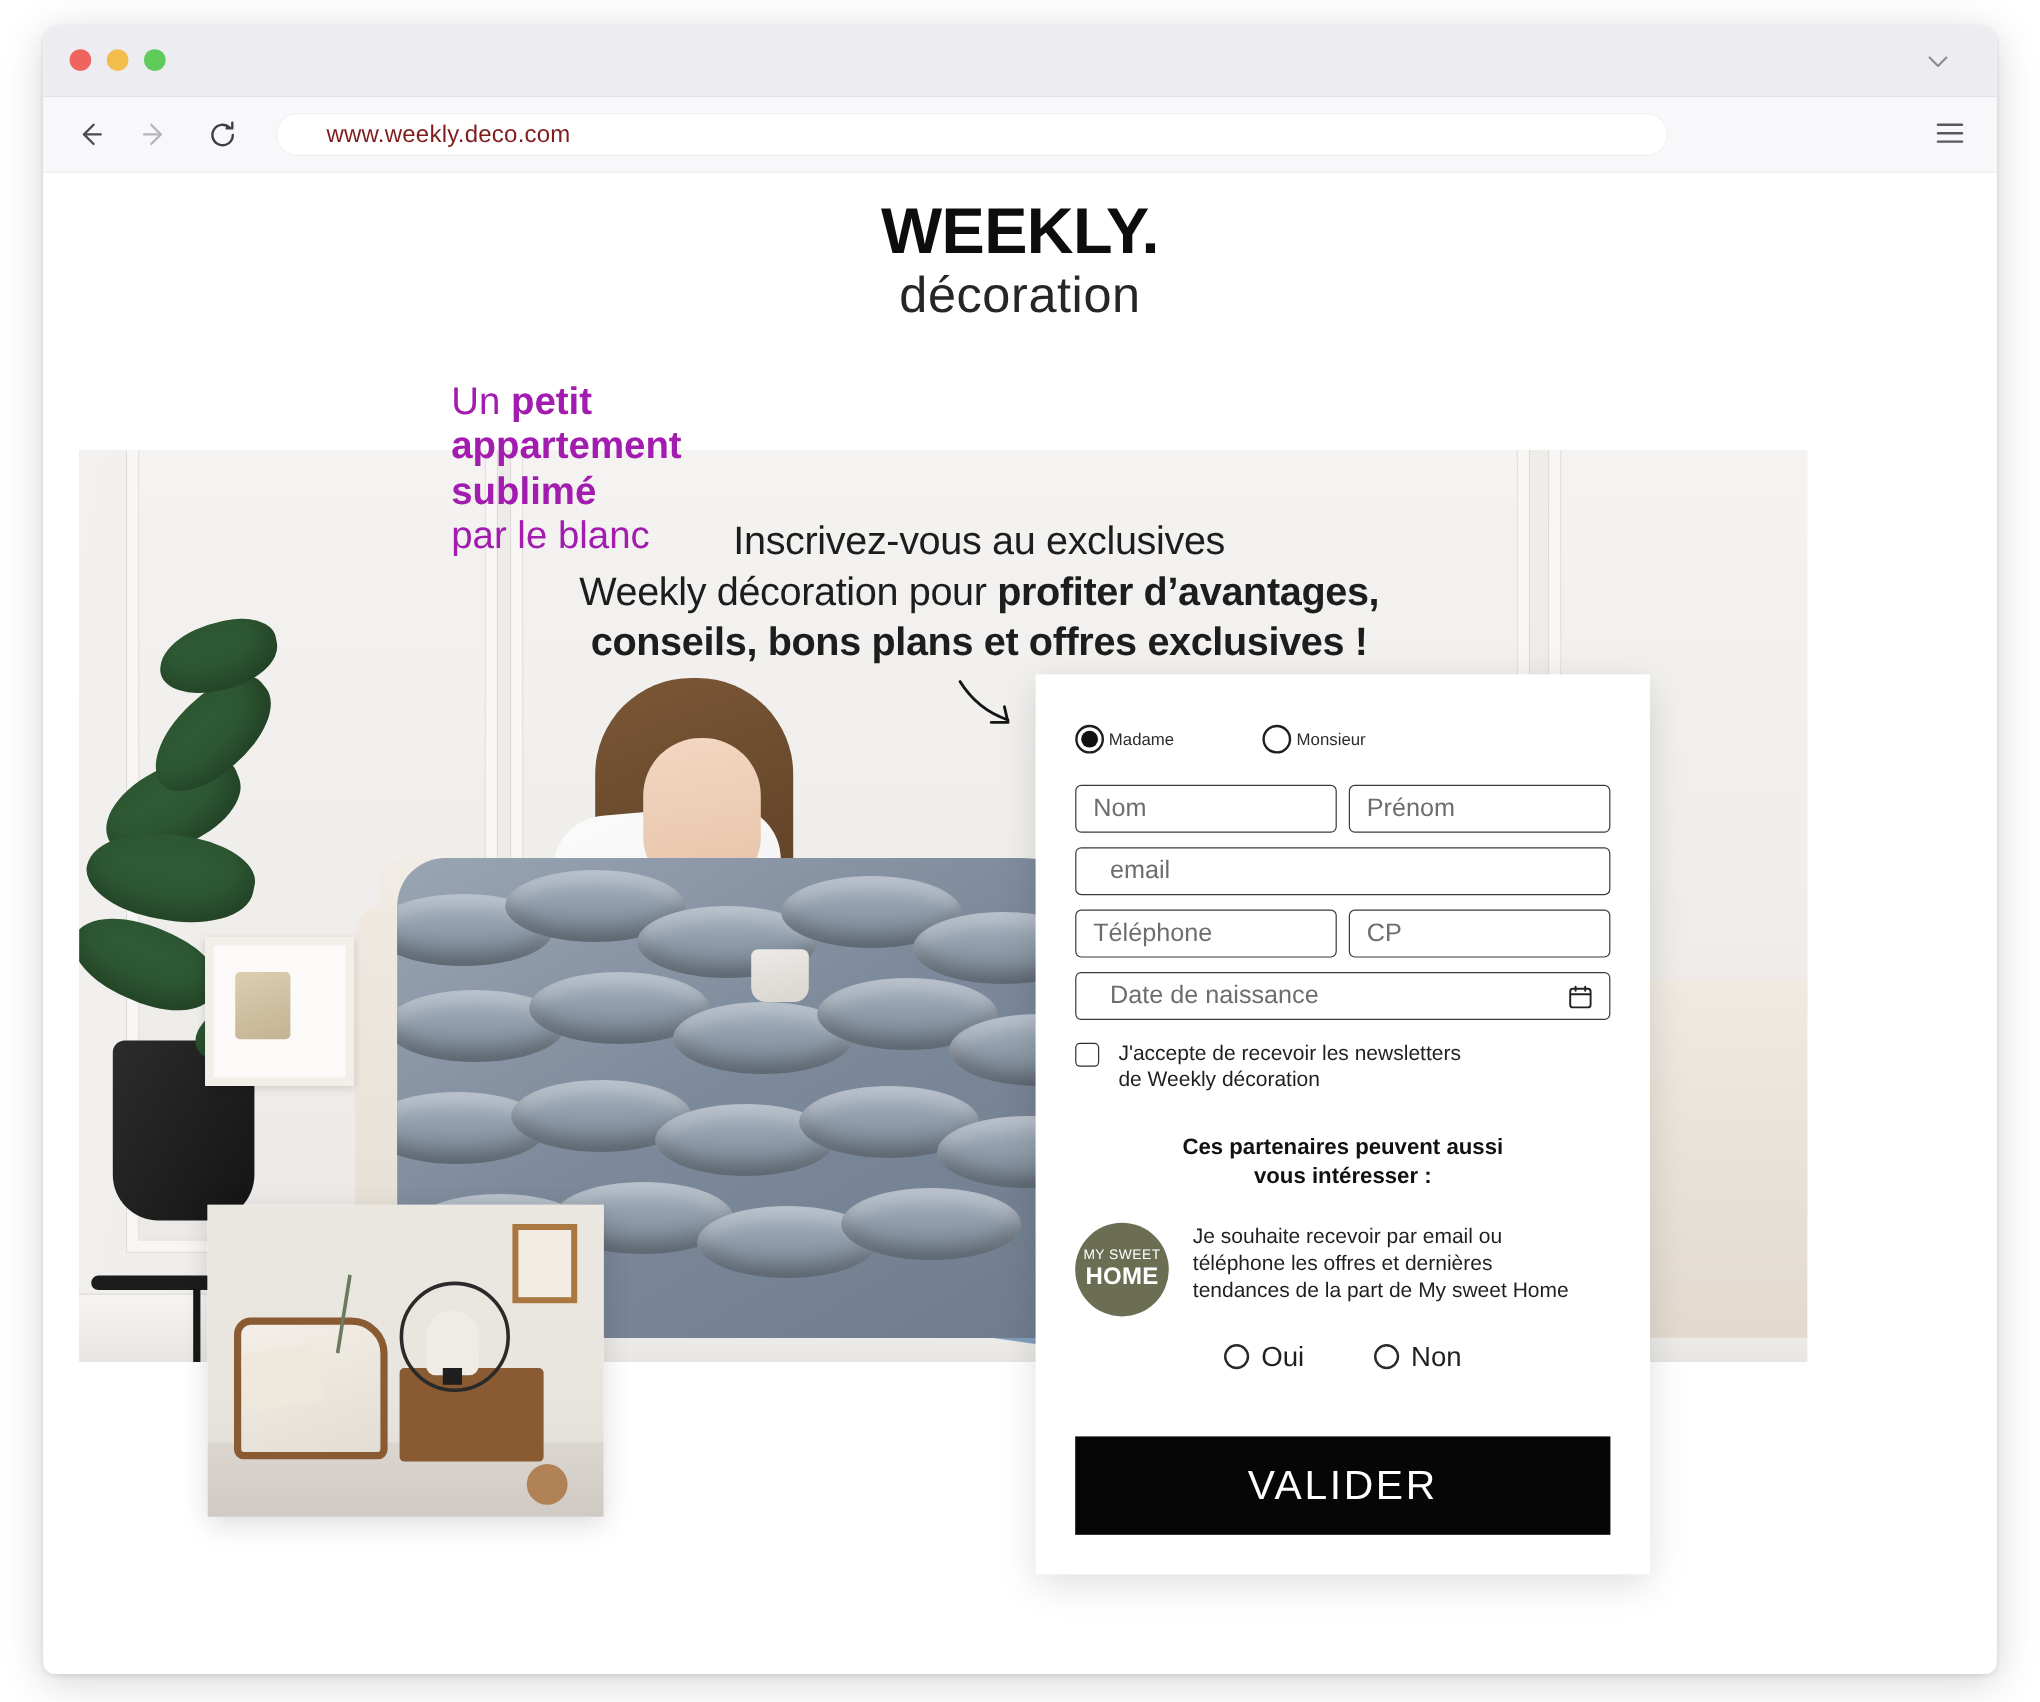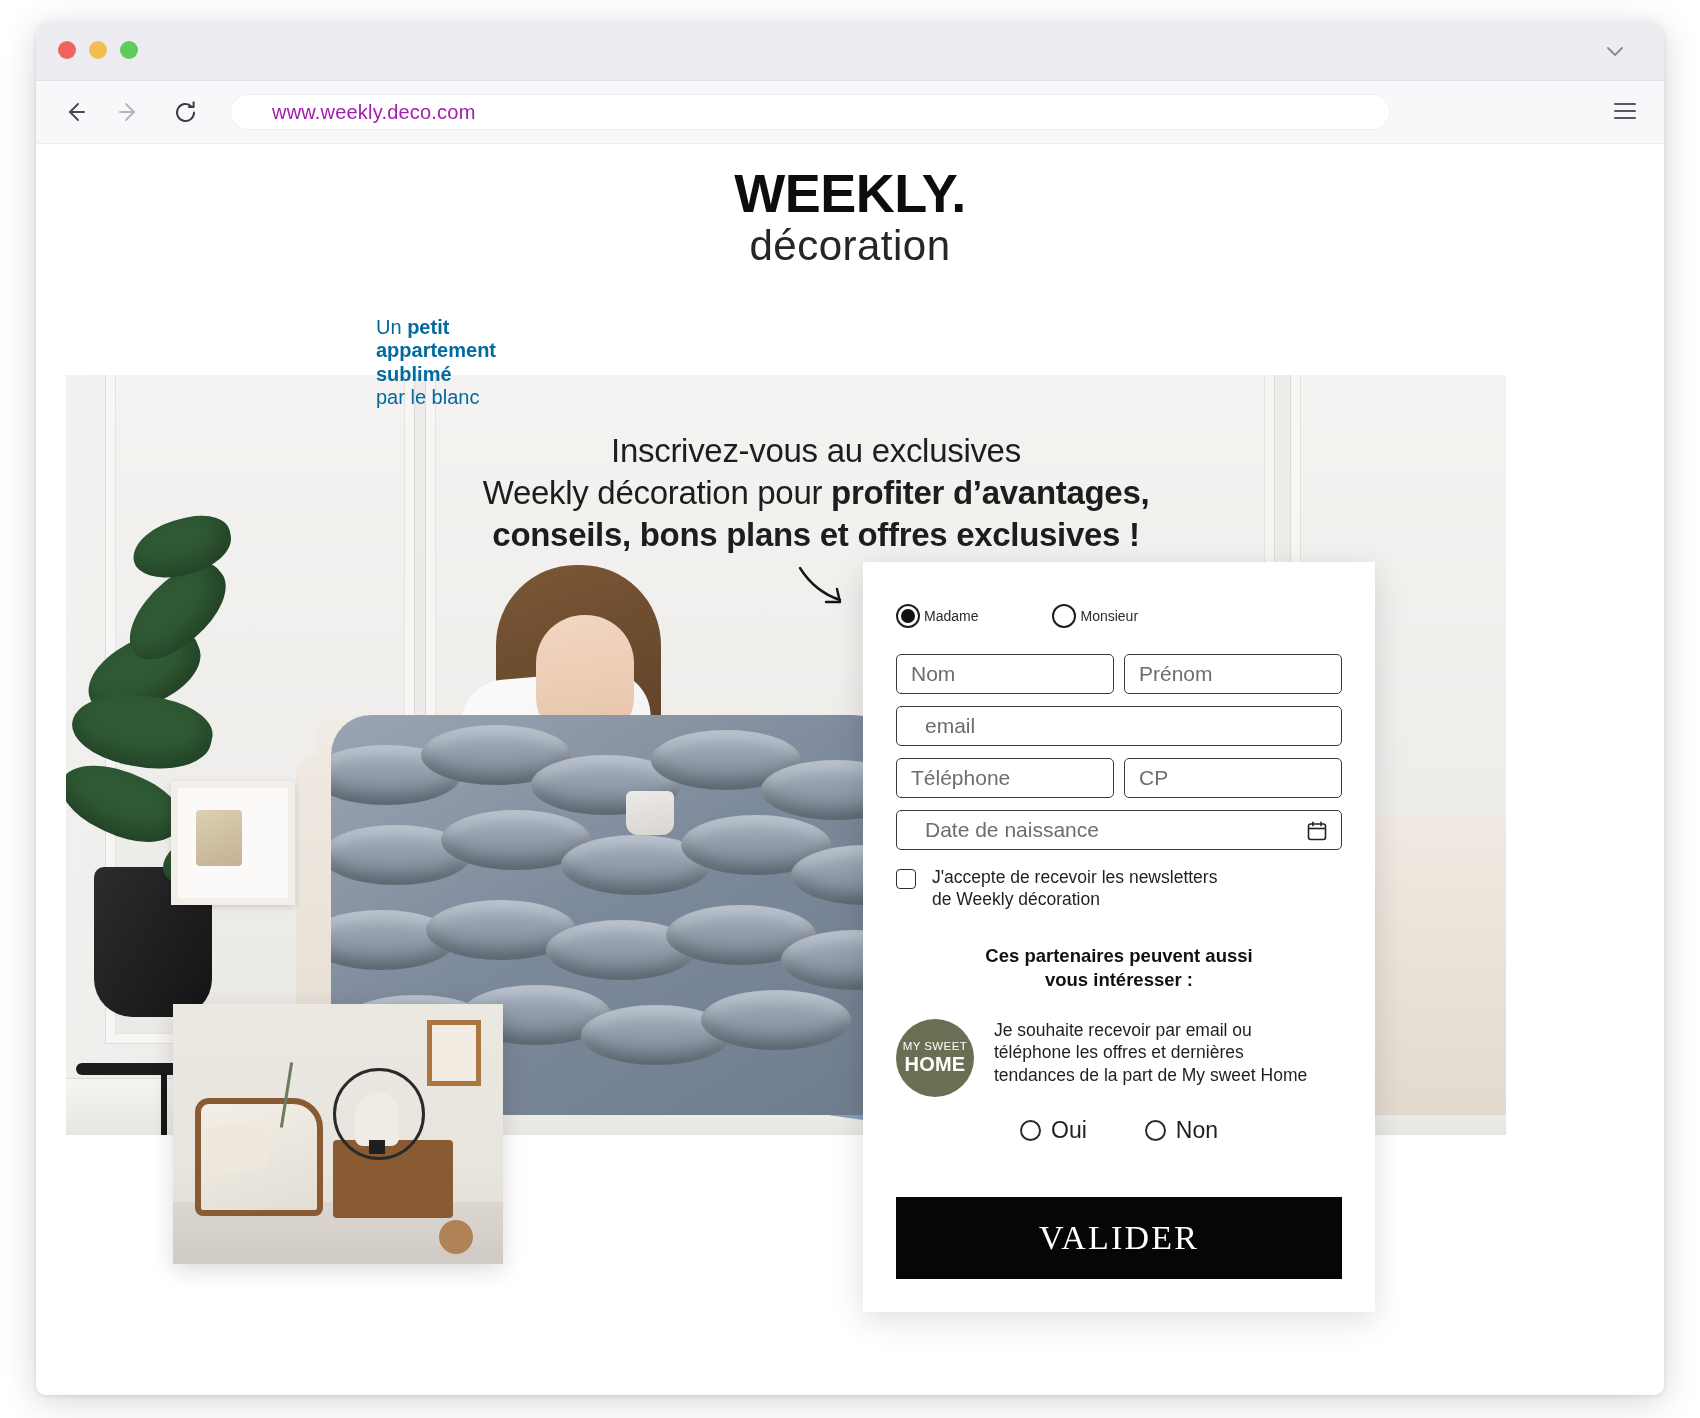--- a/index.html
+++ b/index.html
@@ -52,21 +52,21 @@
   .navbtn.reload{margin-left:22px;color:#3d3d44;}
   .urlbar{
     margin-left:28px;
     width:1160px;height:36px;
     background:#ffffff;border-radius:18px;
     display:flex;align-items:center;
     box-shadow:inset 0 0 0 1px #f0f0f3;
   }
   .urltext{
     margin-left:42px;
-    font-size:20px;color:#a21caf;
+    font-size:20px;color:#7f1d1d;
     letter-spacing:.2px;
     text-align:right;
   }
   .hamburger{
     position:absolute;right:28px;top:22px;
     width:22px;
   }
   .hamburger span{display:block;height:2px;background:#585860;margin-bottom:5px;border-radius:1px;}
   .hamburger span:last-child{margin-bottom:0;}
 
@@ -224,21 +224,21 @@
   .c-cush{position:absolute;left:30px;bottom:92px;width:64px;height:48px;background:#efe8dc;border-radius:8px;transform:rotate(-8deg);}
   .c-table{position:absolute;left:160px;bottom:46px;width:120px;height:78px;background:#8a5a33;border-radius:4px;}
   .c-lamp{position:absolute;left:182px;bottom:118px;width:44px;height:54px;background:#efece6;border-radius:22px 22px 8px 8px;}
   .c-lampbase{position:absolute;left:196px;bottom:110px;width:16px;height:14px;background:#1f1f1f;}
   .c-ring{position:absolute;left:160px;bottom:104px;width:86px;height:86px;border:3px solid #2a2a2a;border-radius:50%;}
   .c-frame{position:absolute;right:22px;top:16px;width:44px;height:56px;border:5px solid #a9773f;background:#f2ece2;}
   .c-plant{position:absolute;left:112px;bottom:136px;width:3px;height:66px;background:#6c7a5d;transform:rotate(9deg);}
   .c-ball{position:absolute;right:30px;bottom:10px;width:34px;height:34px;border-radius:50%;background:#b08256;}
   .card-caption{
     position:absolute;left:340px;top:172px;width:270px;
-    font-size:20px;line-height:1.17;color:#0369a1;font-weight:300;
+    font-size:32px;line-height:1.17;color:#a21caf;font-weight:300;
   }
   .card-caption b{font-weight:700;}
 
   
   .form{
     position:absolute;left:827px;top:418px;
     width:512px;height:750px;
     background:#ffffff;
     box-shadow:0 8px 30px rgba(0,0,0,.13);
     z-index:9;
@@ -305,21 +305,21 @@
   }
   .on-rad{
     width:21px;height:21px;border:2px solid #2a2a2a;border-radius:50%;box-sizing:border-box;
   }
   .on-label{font-size:23px;color:#1f1f1f;margin-left:10px;font-weight:300;}
   .on-gap{width:58px;}
 
   .validate{
     position:absolute;left:33px;bottom:33px;
     width:446px;height:82px;background:#060606;
-    display:flex;align-items:center;justify-content:center;font-family:Liberation Serif, serif;
+    display:flex;align-items:center;justify-content:center;
   }
   .validate span{
     color:#fff;font-size:34px;letter-spacing:2.2px;font-weight:400;
   }
 </style>
 </head>
 <body>
 
 <div class="browser">
 

